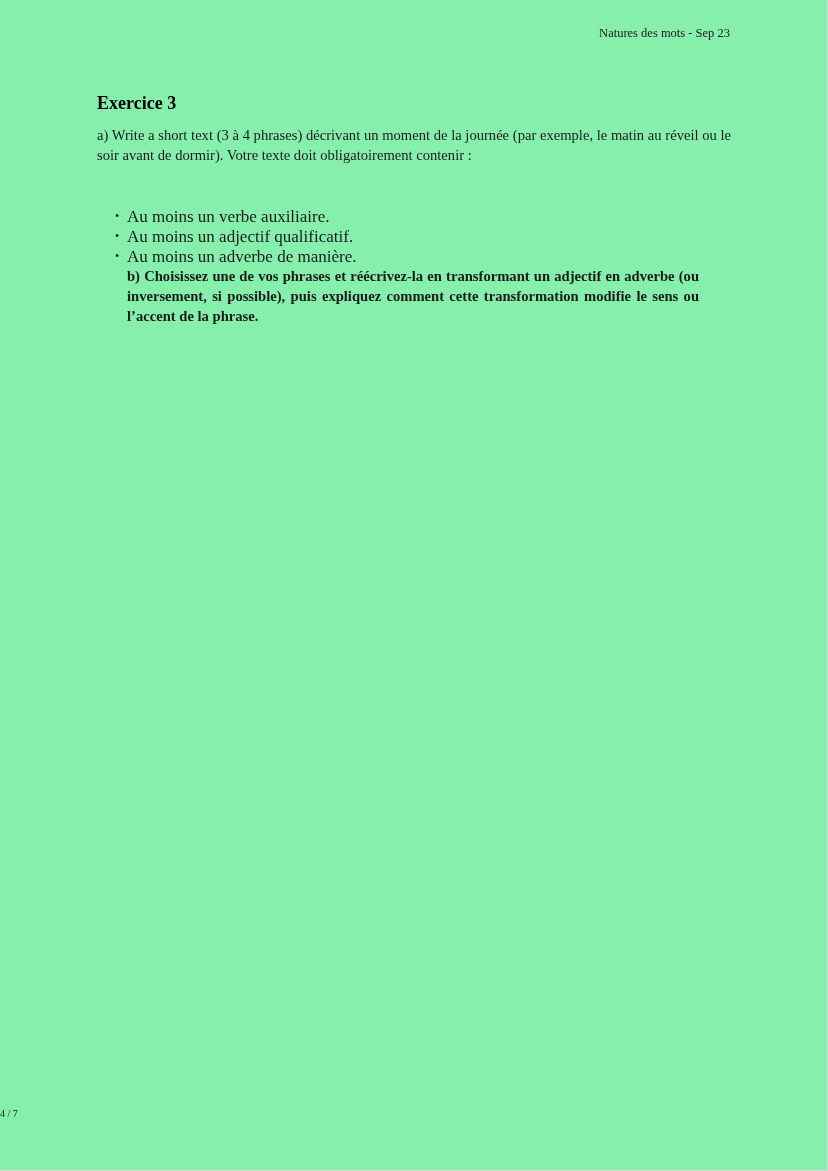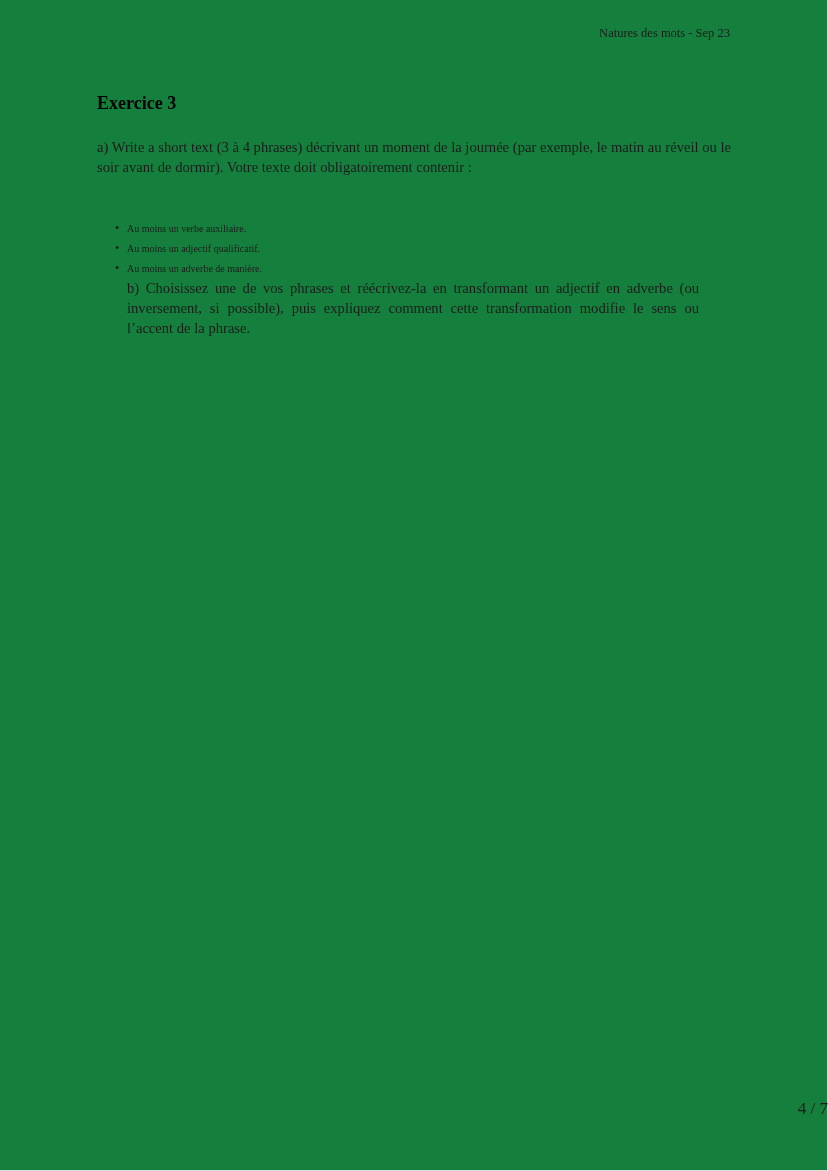--- a/index.html
+++ b/index.html
@@ -4,21 +4,21 @@
 <style>
   html, body {
     margin: 0;
     padding: 0;
     background: #ffffff;
   }
   .page {
     position: relative;
     width: 828px;
     height: 1171px;
-    background: #15803d;
+    background: #86efac;
     box-sizing: border-box;
     font-family: "Liberation Serif", "DejaVu Serif", serif;
     color: #1b1b1b;
     box-shadow: inset -1px -1px 0 #d9d9d9;
     overflow: hidden;
   }
   .header {
     position: absolute;
     top: 26px;
     right: 98px;
@@ -27,65 +27,66 @@
   }
   .content {
     position: absolute;
     top: 93px;
     left: 97px;
     width: 634px;
   }
   .title {
     font-size: 18px;
     font-weight: bold;
-    margin: 0 0 24px 0;
+    margin: 0 0 12px 0;
     color: #000000;
   }
   .para {
     font-size: 14.6px;
     line-height: 19.5px;
     margin: 0 0 9px 0;
   }
   .para-a {
     margin-bottom: 42px;
     text-align: justify;
   }
   .bullet-list {
     list-style: none;
     margin: 0;
     padding: 0 0 0 18px;
-    font-size: 10px;
+    font-size: 17px;
     line-height: 19.8px;
   }
   .bullet-list li {
     position: relative;
     padding-left: 12px;
   }
   .bullet-list li::before {
     content: "\2022";
     position: absolute;
     left: 0;
     top: 0;
     font-size: 12px;
     line-height: 19.8px;
   }
   .part-b {
     margin: 1px 0 0 30px;
     width: 572px;
     font-size: 14.6px;
     line-height: 19.8px;
     text-align: justify;
+    font-weight: bold;
   }
   .footer {
     position: absolute;
     bottom: 52px;
     left: 0;
     width: 100%;
-    text-align: right;
-    font-size: 17px;
+    text-align: left;
+    font-size: 10px;
     color: #1b1b1b;
   }
 </style>
 </head>
 <body>
 
 <div class="page">
 
   <div class="header">Natures des mots - Sep 23</div>
 

